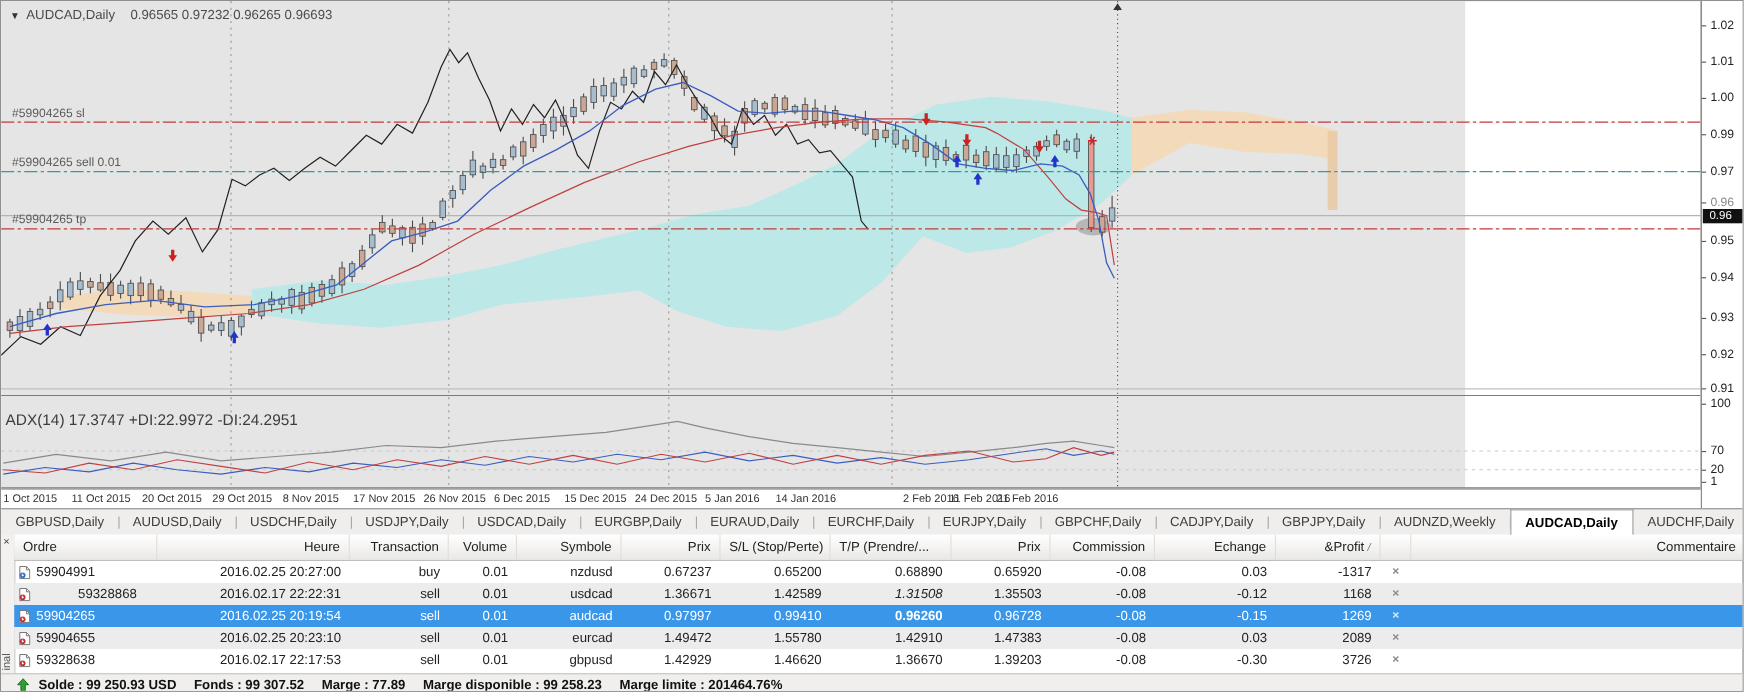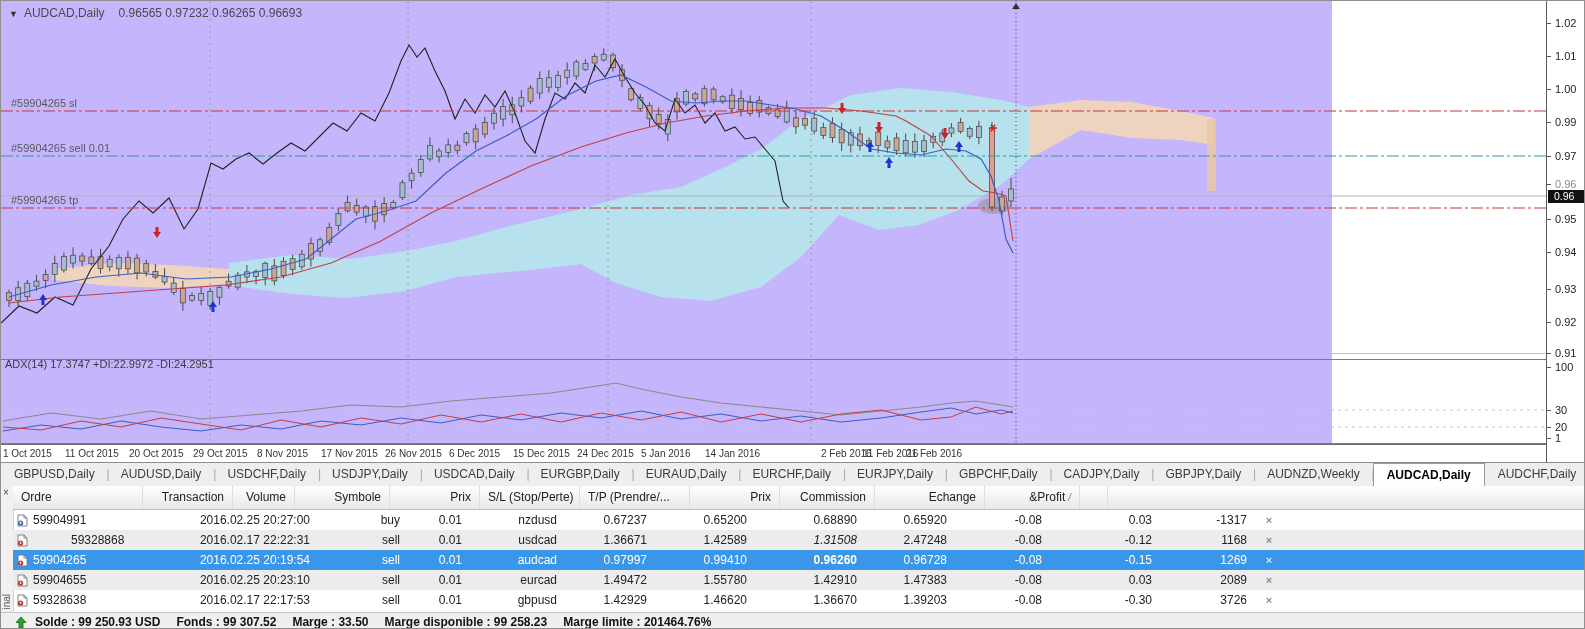--- a/index.html
+++ b/index.html
@@ -1,26 +1,26 @@
 <!DOCTYPE html>
 <html><head>
 <meta charset="utf-8">
 <style>
   html,body{margin:0;padding:0;background:#9a9a9a;}
   #app{position:relative;width:1585px;height:629px;background:#ffffff;
        font-family:"Liberation Sans",sans-serif;overflow:hidden;border:1px solid #8f8f8f;box-sizing:border-box;}
   .abs{position:absolute;}
   
-  #chart-wrap{top:0;left:0;width:1331px;height:443px;background:#c4b5fd;}
+  #chart-wrap{top:0;left:0;width:1331px;height:443px;background:#e5e5e5;}
   #chart-svg{position:absolute;top:0;left:0;}
   #chart-title{top:5px;left:8px;font-size:12px;color:#4a4a4a;white-space:nowrap;}
   #chart-title .tri{font-size:9px;color:#333;margin-right:6px;}
   #chart-title .ohlc{margin-left:14px;}
   .hline-label{position:absolute;left:10px;font-size:11px;color:#5a5a5a;white-space:nowrap;}
-  #adx-label{position:absolute;left:4px;top:357px;font-size:11px;color:#3c3c3c;white-space:nowrap;}
+  #adx-label{position:absolute;left:4px;top:372px;font-size:14px;color:#3c3c3c;white-space:nowrap;}
   
   #price-axis{top:0;left:1545px;width:40px;height:461px;background:#fff;border-left:1px solid #5a5a5a;}
   .axis-label{position:absolute;left:8px;font-size:11px;color:#222;}
   .axis-label.dim{color:#888;}
   .axis-tick{position:absolute;left:0;width:4px;height:1px;background:#555;}
   #cur-price-box{position:absolute;left:1px;width:38px;height:13px;background:#111;color:#fff;
                  font-size:10.5px;line-height:13px;padding-left:6px;}
   
   #date-axis{top:443px;left:0;width:1545px;height:18px;background:#fff;border-top:1px solid #6e6e6e;}
   .date-label{position:absolute;top:3px;font-size:10px;color:#333;white-space:nowrap;}
@@ -352,21 +352,21 @@
       <div class="axis-label" style="top: 245px;">0.94</div>
       <div class="axis-tick" style="top: 288px;"></div>
       <div class="axis-label" style="top: 282px;">0.93</div>
       <div class="axis-tick" style="top: 321px;"></div>
       <div class="axis-label" style="top: 315px;">0.92</div>
       <div class="axis-tick" style="top: 352px;"></div>
       <div class="axis-label" style="top: 346px;">0.91</div>
       <div class="axis-tick" style="top: 366px;"></div>
       <div class="axis-label" style="top: 360px;">100</div>
       <div class="axis-tick" style="top: 409px;"></div>
-      <div class="axis-label" style="top: 403px;">30</div>
+      <div class="axis-label" style="top: 403px;">70</div>
       <div class="axis-tick" style="top: 426px;"></div>
       <div class="axis-label" style="top: 420px;">20</div>
       <div class="axis-tick" style="top: 437px;"></div>
       <div class="axis-label" style="top: 431px;">1</div>
     </div>
 
   <div id="date-axis" class="abs">
       <span class="date-label" style="left: 2px;">1 Oct 2015</span>
       <span class="date-label" style="left: 64px;">11 Oct 2015</span>
       <span class="date-label" style="left: 128px;">20 Oct 2015</span>
@@ -404,31 +404,33 @@
   </div>
 
   <div id="terminal-strip" class="abs">
     <span id="terminal-close">×</span>
     <span id="terminal-side-label">inal</span>
   </div>
 
   <div id="orders" class="abs">
     <div id="orders-header">
         <div class="hcell ta-l" style="width: 130px;">Ordre</div>
+        <div class="hcell ta-r" style="width: 175px;">Heure</div>
         <div class="hcell ta-r" style="width: 90px;">Transaction</div>
         <div class="hcell ta-r" style="width: 62px;">Volume</div>
         <div class="hcell ta-r" style="width: 95px;">Symbole</div>
         <div class="hcell ta-r" style="width: 90px;">Prix</div>
         <div class="hcell ta-r" style="width: 100px;">S/L (Stop/Perte)</div>
         <div class="hcell ta-l" style="width: 110px;">T/P (Prendre/...</div>
         <div class="hcell ta-r" style="width: 90px;">Prix</div>
         <div class="hcell ta-r" style="width: 95px;">Commission</div>
         <div class="hcell ta-r" style="width: 110px;">Echange</div>
         <div class="hcell ta-r" style="width: 95px;">&amp;Profit<span class="hcell sortind" style="border: none; padding: 0px 0px 0px 3px;">/</span></div>
         <div class="hcell ta-c" style="width: 28px;"></div>
+        <div class="hcell ta-r" style="flex: 1 1 0%; border-right: none;">Commentaire</div>
       </div>
     <div id="orders-rows">
         <div class="row odd">
           <div class="cell ta-l order-id" style="width: 130px;">
             <svg width="11" height="13" viewBox="0 0 11 13">
               <path d="M1 1 h6 l3 3 v8 h-9 z" fill="#fdfdfd" stroke="#777" stroke-width="0.9"></path>
               <path d="M7 1 v3 h3" fill="none" stroke="#777" stroke-width="0.9"></path>
               <circle cx="3.6" cy="9" r="2.6" fill="#3070c0"></circle>
               <path d="M3.6 7.5 v2.2 m-1 -1 l1 1 l1 -1" stroke="#fff" stroke-width="0.9" fill="none"></path>
             </svg>
@@ -458,21 +460,21 @@
             </svg>
             <span>59328868</span>
           </div>
           <div class="cell ta-r" style="width: 175px;">2016.02.17 22:22:31</div>
           <div class="cell ta-r" style="width: 90px;">sell</div>
           <div class="cell ta-r" style="width: 62px;">0.01</div>
           <div class="cell ta-r" style="width: 95px;">usdcad</div>
           <div class="cell ta-r" style="width: 90px;">1.36671</div>
           <div class="cell ta-r" style="width: 100px;">1.42589</div>
           <div class="cell ta-r" style="width: 110px; font-style: italic;">1.31508</div>
-          <div class="cell ta-r" style="width: 90px;">2.47248</div>
+          <div class="cell ta-r" style="width: 90px;">1.35503</div>
           <div class="cell ta-r" style="width: 95px;">-0.08</div>
           <div class="cell ta-r" style="width: 110px;">-0.12</div>
           <div class="cell ta-r" style="width: 95px;">1168</div>
           <div class="cell ta-c close-x" style="width: 28px;">×</div>
           <div class="cell ta-r" style="flex: 1 1 0%;"></div>
         </div>
         <div class="row selected">
           <div class="cell ta-l order-id" style="width: 130px;">
             <svg width="11" height="13" viewBox="0 0 11 13">
               <path d="M1 1 h6 l3 3 v8 h-9 z" fill="#fdfdfd" stroke="#777" stroke-width="0.9"></path>
@@ -548,18 +550,18 @@
   </div>
 
   <div id="status-bar" class="abs">
     <span class="sicon">
       <svg width="12" height="13" viewBox="0 0 12 13">
           <polygon points="6,1 11,6.5 8,6.5 8,12 4,12 4,6.5 1,6.5" fill="#2ca02c" stroke="#176617" stroke-width="0.8"></polygon>
         </svg>
     </span>
   <span class="status-item">Solde : 99 250.93 USD</span>
       <span class="status-item">Fonds : 99 307.52</span>
-      <span class="status-item">Marge : 33.50</span>
+      <span class="status-item">Marge : 77.89</span>
       <span class="status-item">Marge disponible : 99 258.23</span>
       <span class="status-item">Marge limite : 201464.76%</span>
     </div>
 
 </div>
 
 </body></html>

